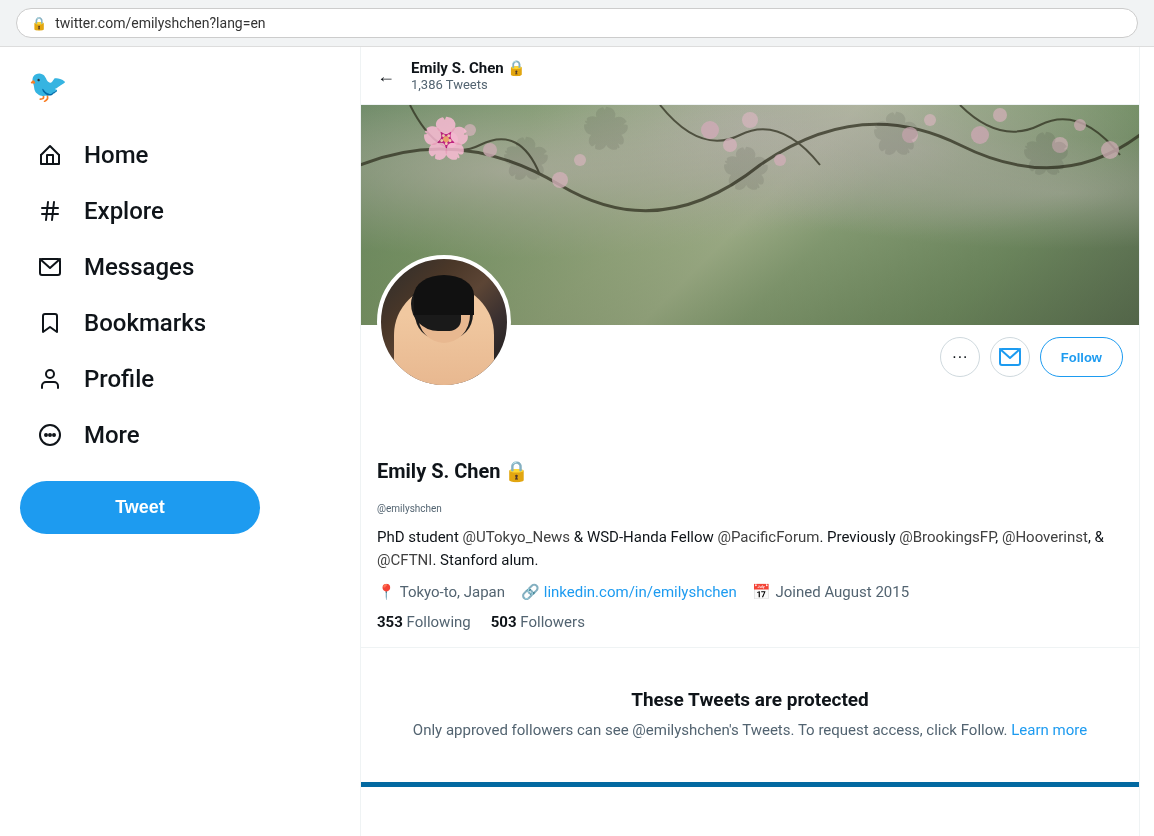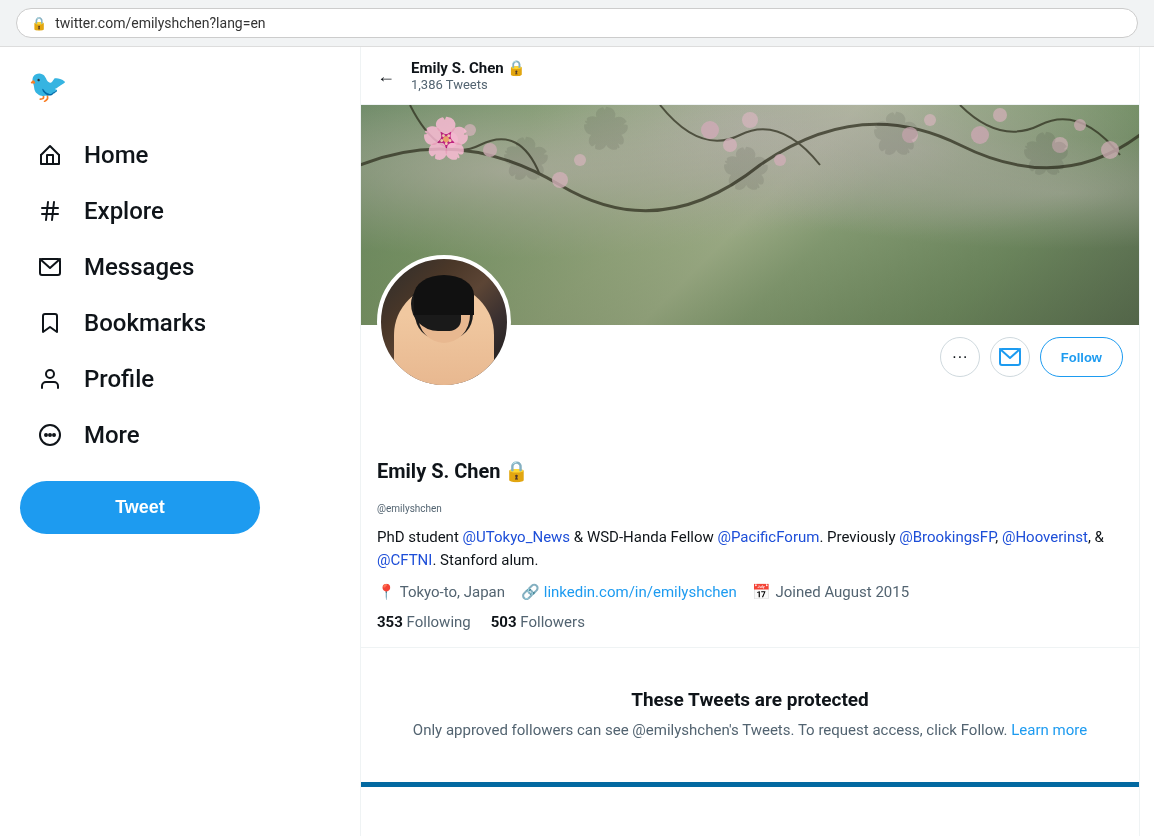--- a/index.html
+++ b/index.html
@@ -252,21 +252,21 @@
       color: #536471;
       font-size: 10px;
       margin-top: 20px;
     }
     .profile-bio {
       margin-top: 12px;
       font-size: 15px;
       line-height: 1.5;
     }
     .profile-bio a {
-      color: #1d4ed8;
+      color: #404040;
       text-decoration: none;
     }
     .profile-meta {
       display: flex;
       gap: 16px;
       margin-top: 12px;
       font-size: 15px;
       color: #536471;
       flex-wrap: wrap;
       align-items: center;

